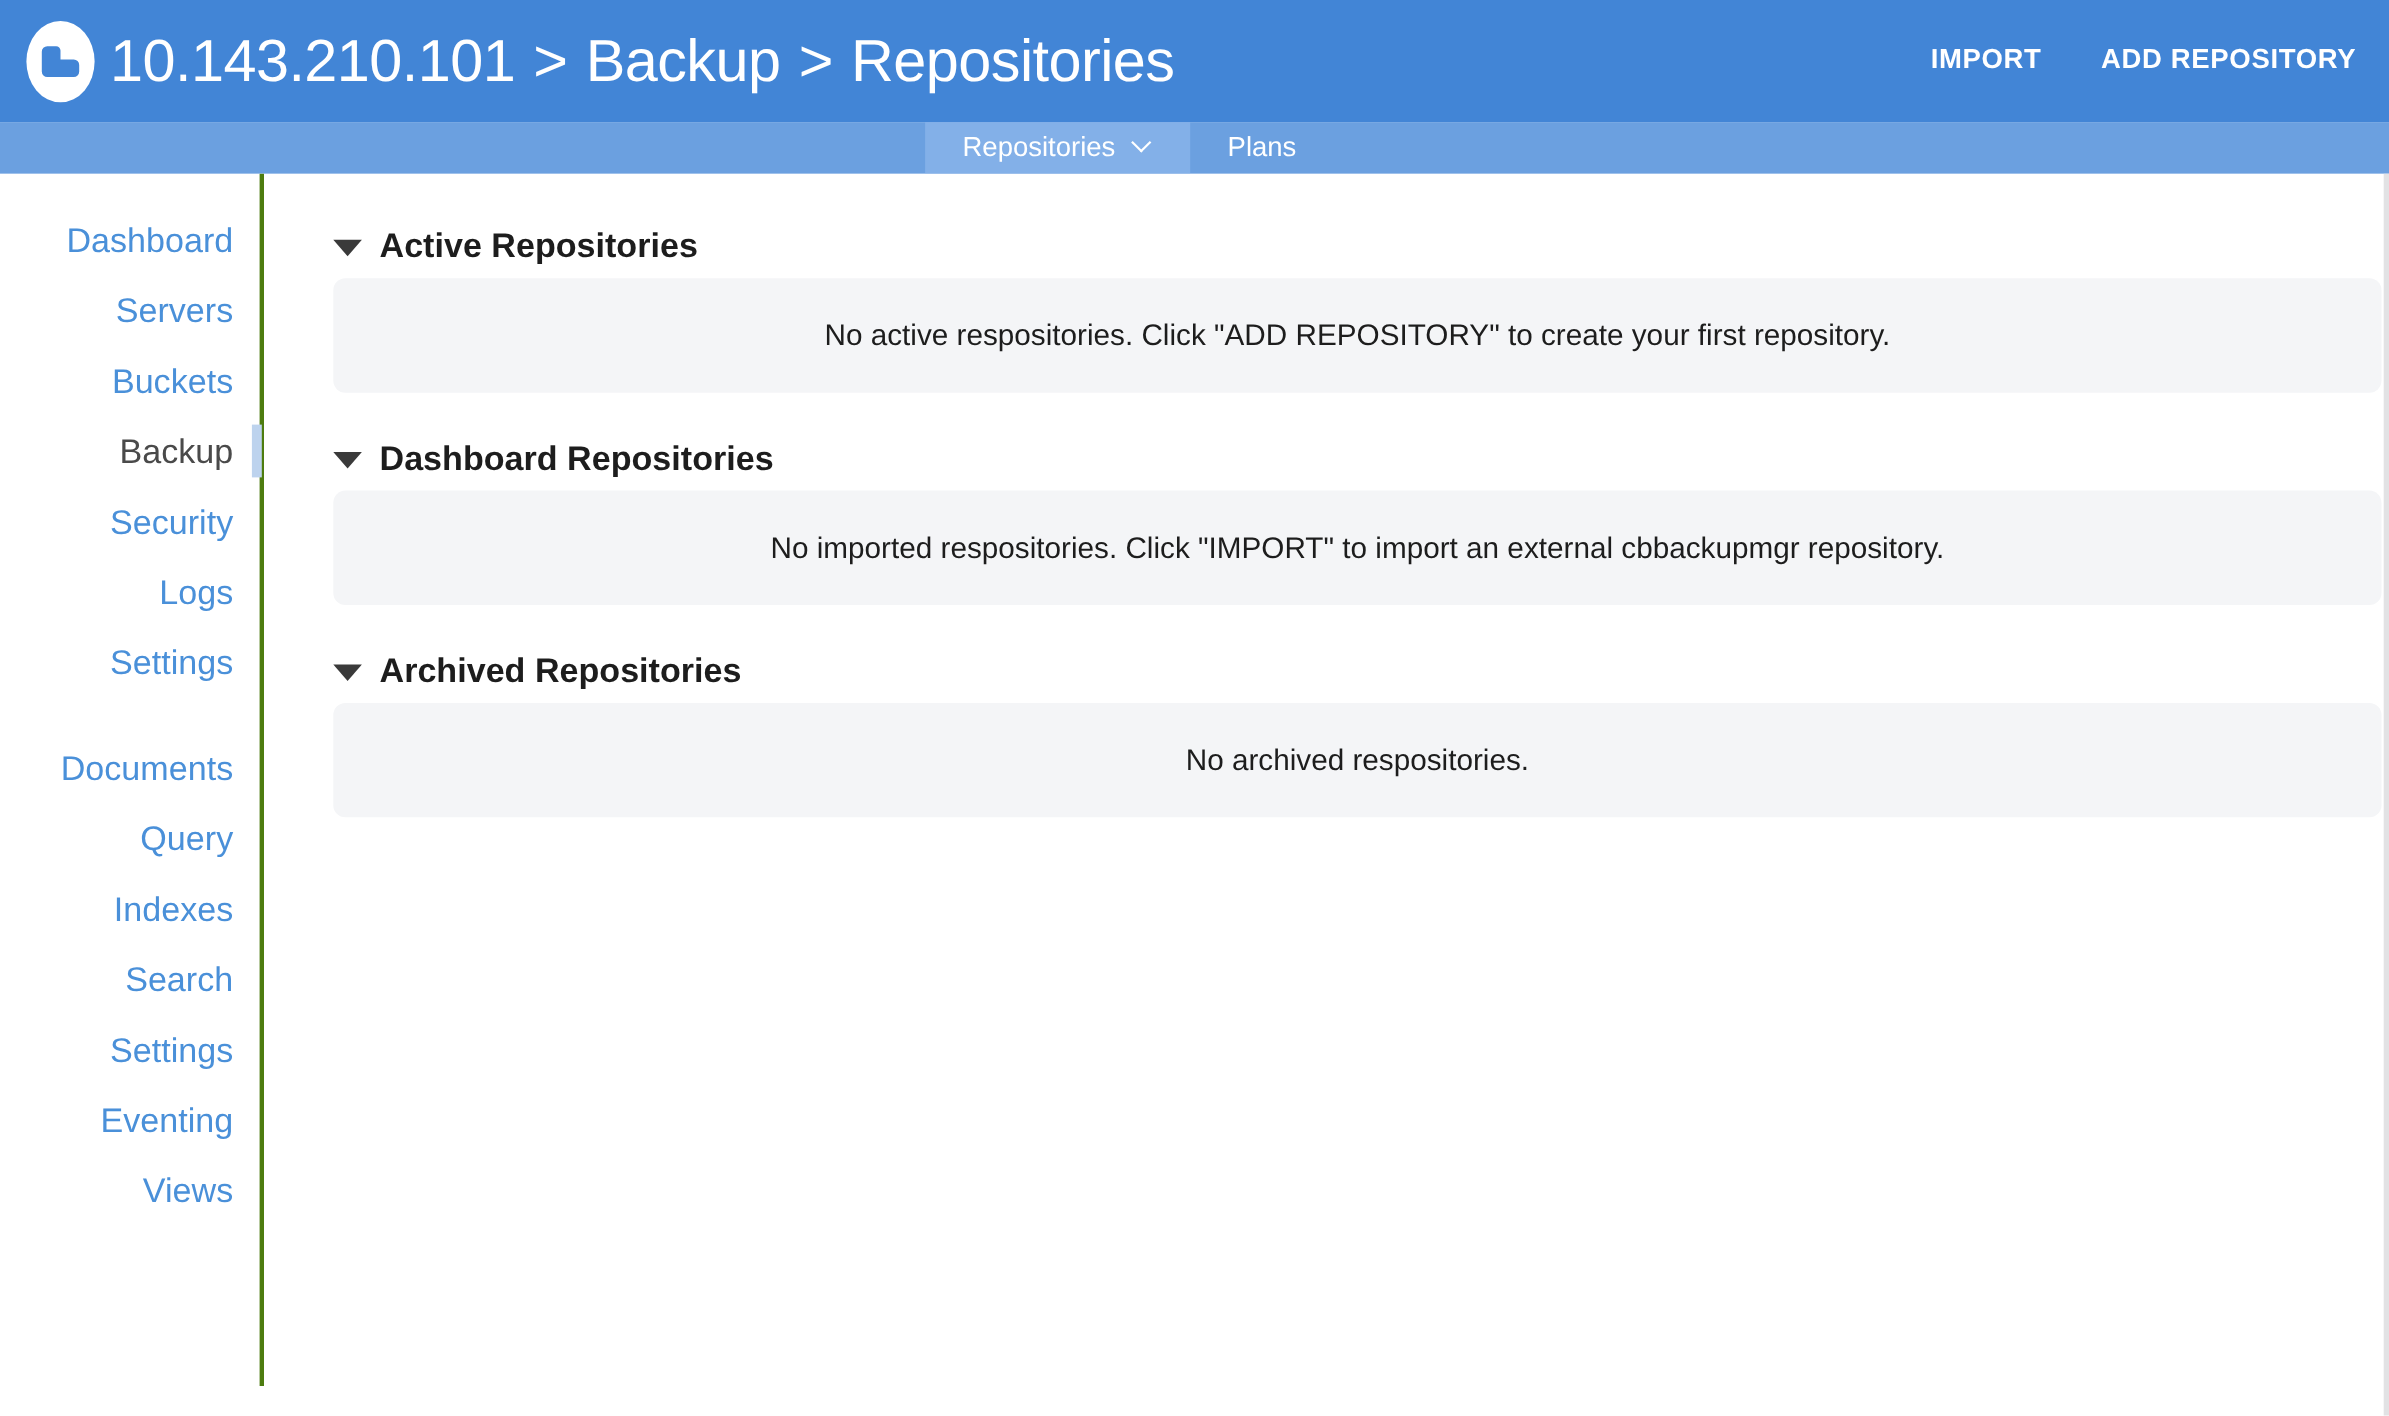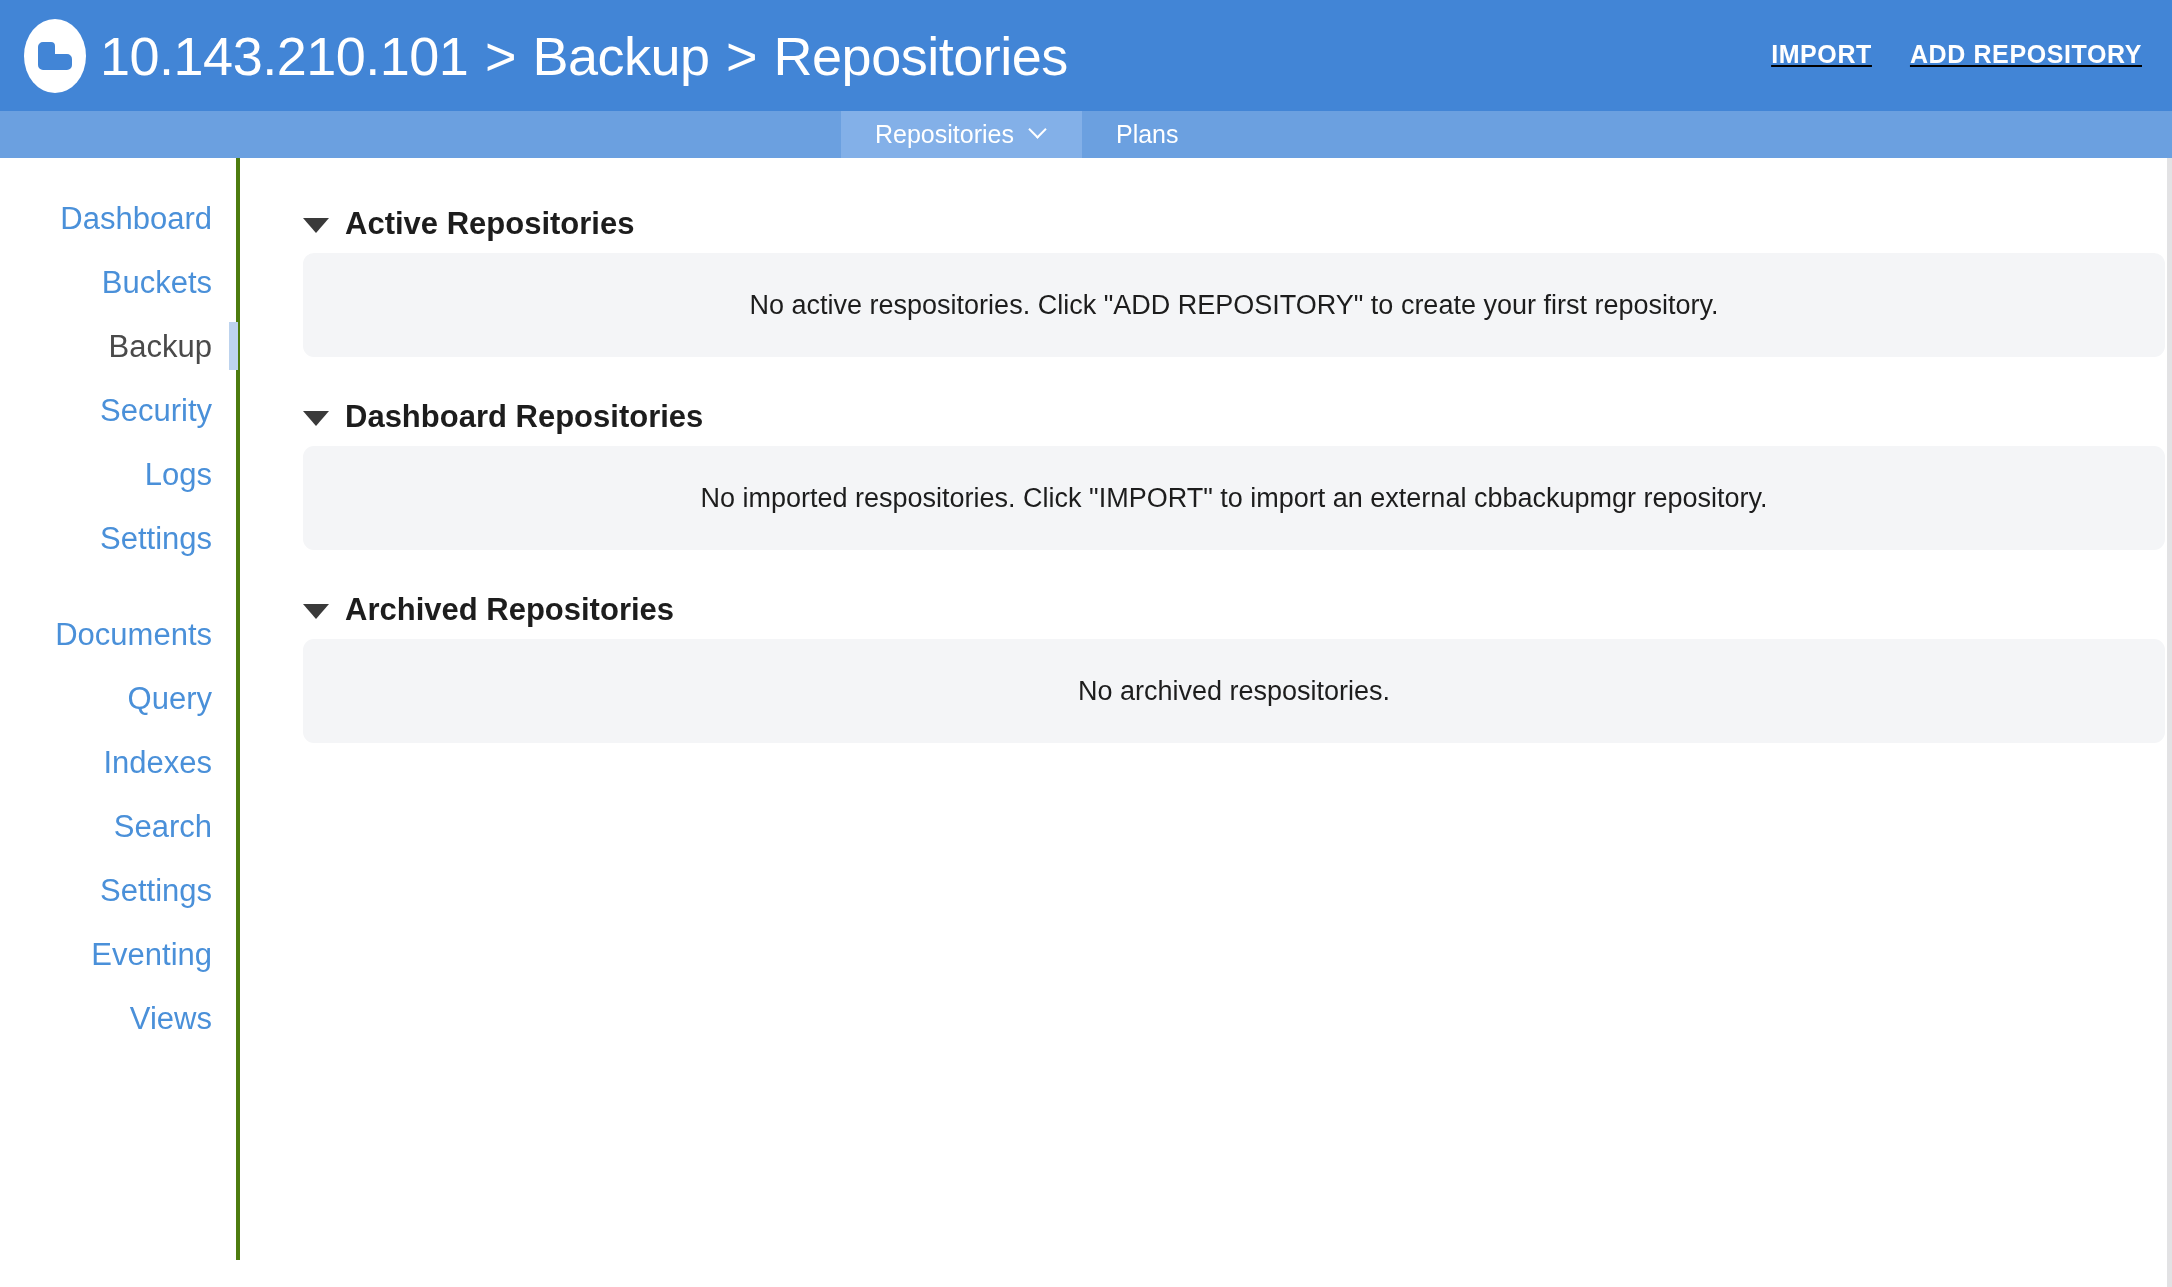--- a/index.html
+++ b/index.html
@@ -56,23 +56,22 @@
     align-items: flex-start;
     gap: 0;
   }
   .breadcrumb .crumb { white-space: pre; }
   .breadcrumb .sep { white-space: pre; padding: 0 2px; }
 
   .header-actions {
     margin-left: auto;
     display: flex;
     align-items: flex-end;
-    gap: 34px;
+    gap: 50px;
     padding-bottom: 2px;
-    text-decoration: underline;
   }
   .header-btn {
     color: #ffffff;
     font-size: 25px;
     font-weight: 600;
     letter-spacing: 0.6px;
     background: transparent;
     border: none;
     cursor: pointer;
     font-family: "Liberation Sans", sans-serif;
@@ -274,20 +273,21 @@
     <button class="tab">
       <span>Plans</span>
     </button>
   </div>
 
   <div class="body-area">
 
     <nav class="sidebar">
       <div class="nav-group">
         <a class="nav-item">Dashboard</a>
+        <a class="nav-item">Servers</a>
         <a class="nav-item">Buckets</a>
         <a class="nav-item active">Backup</a>
         <a class="nav-item">Security</a>
         <a class="nav-item">Logs</a>
         <a class="nav-item">Settings</a>
       </div>
 
       <div class="nav-gap"></div>
 
       <div class="nav-group">

